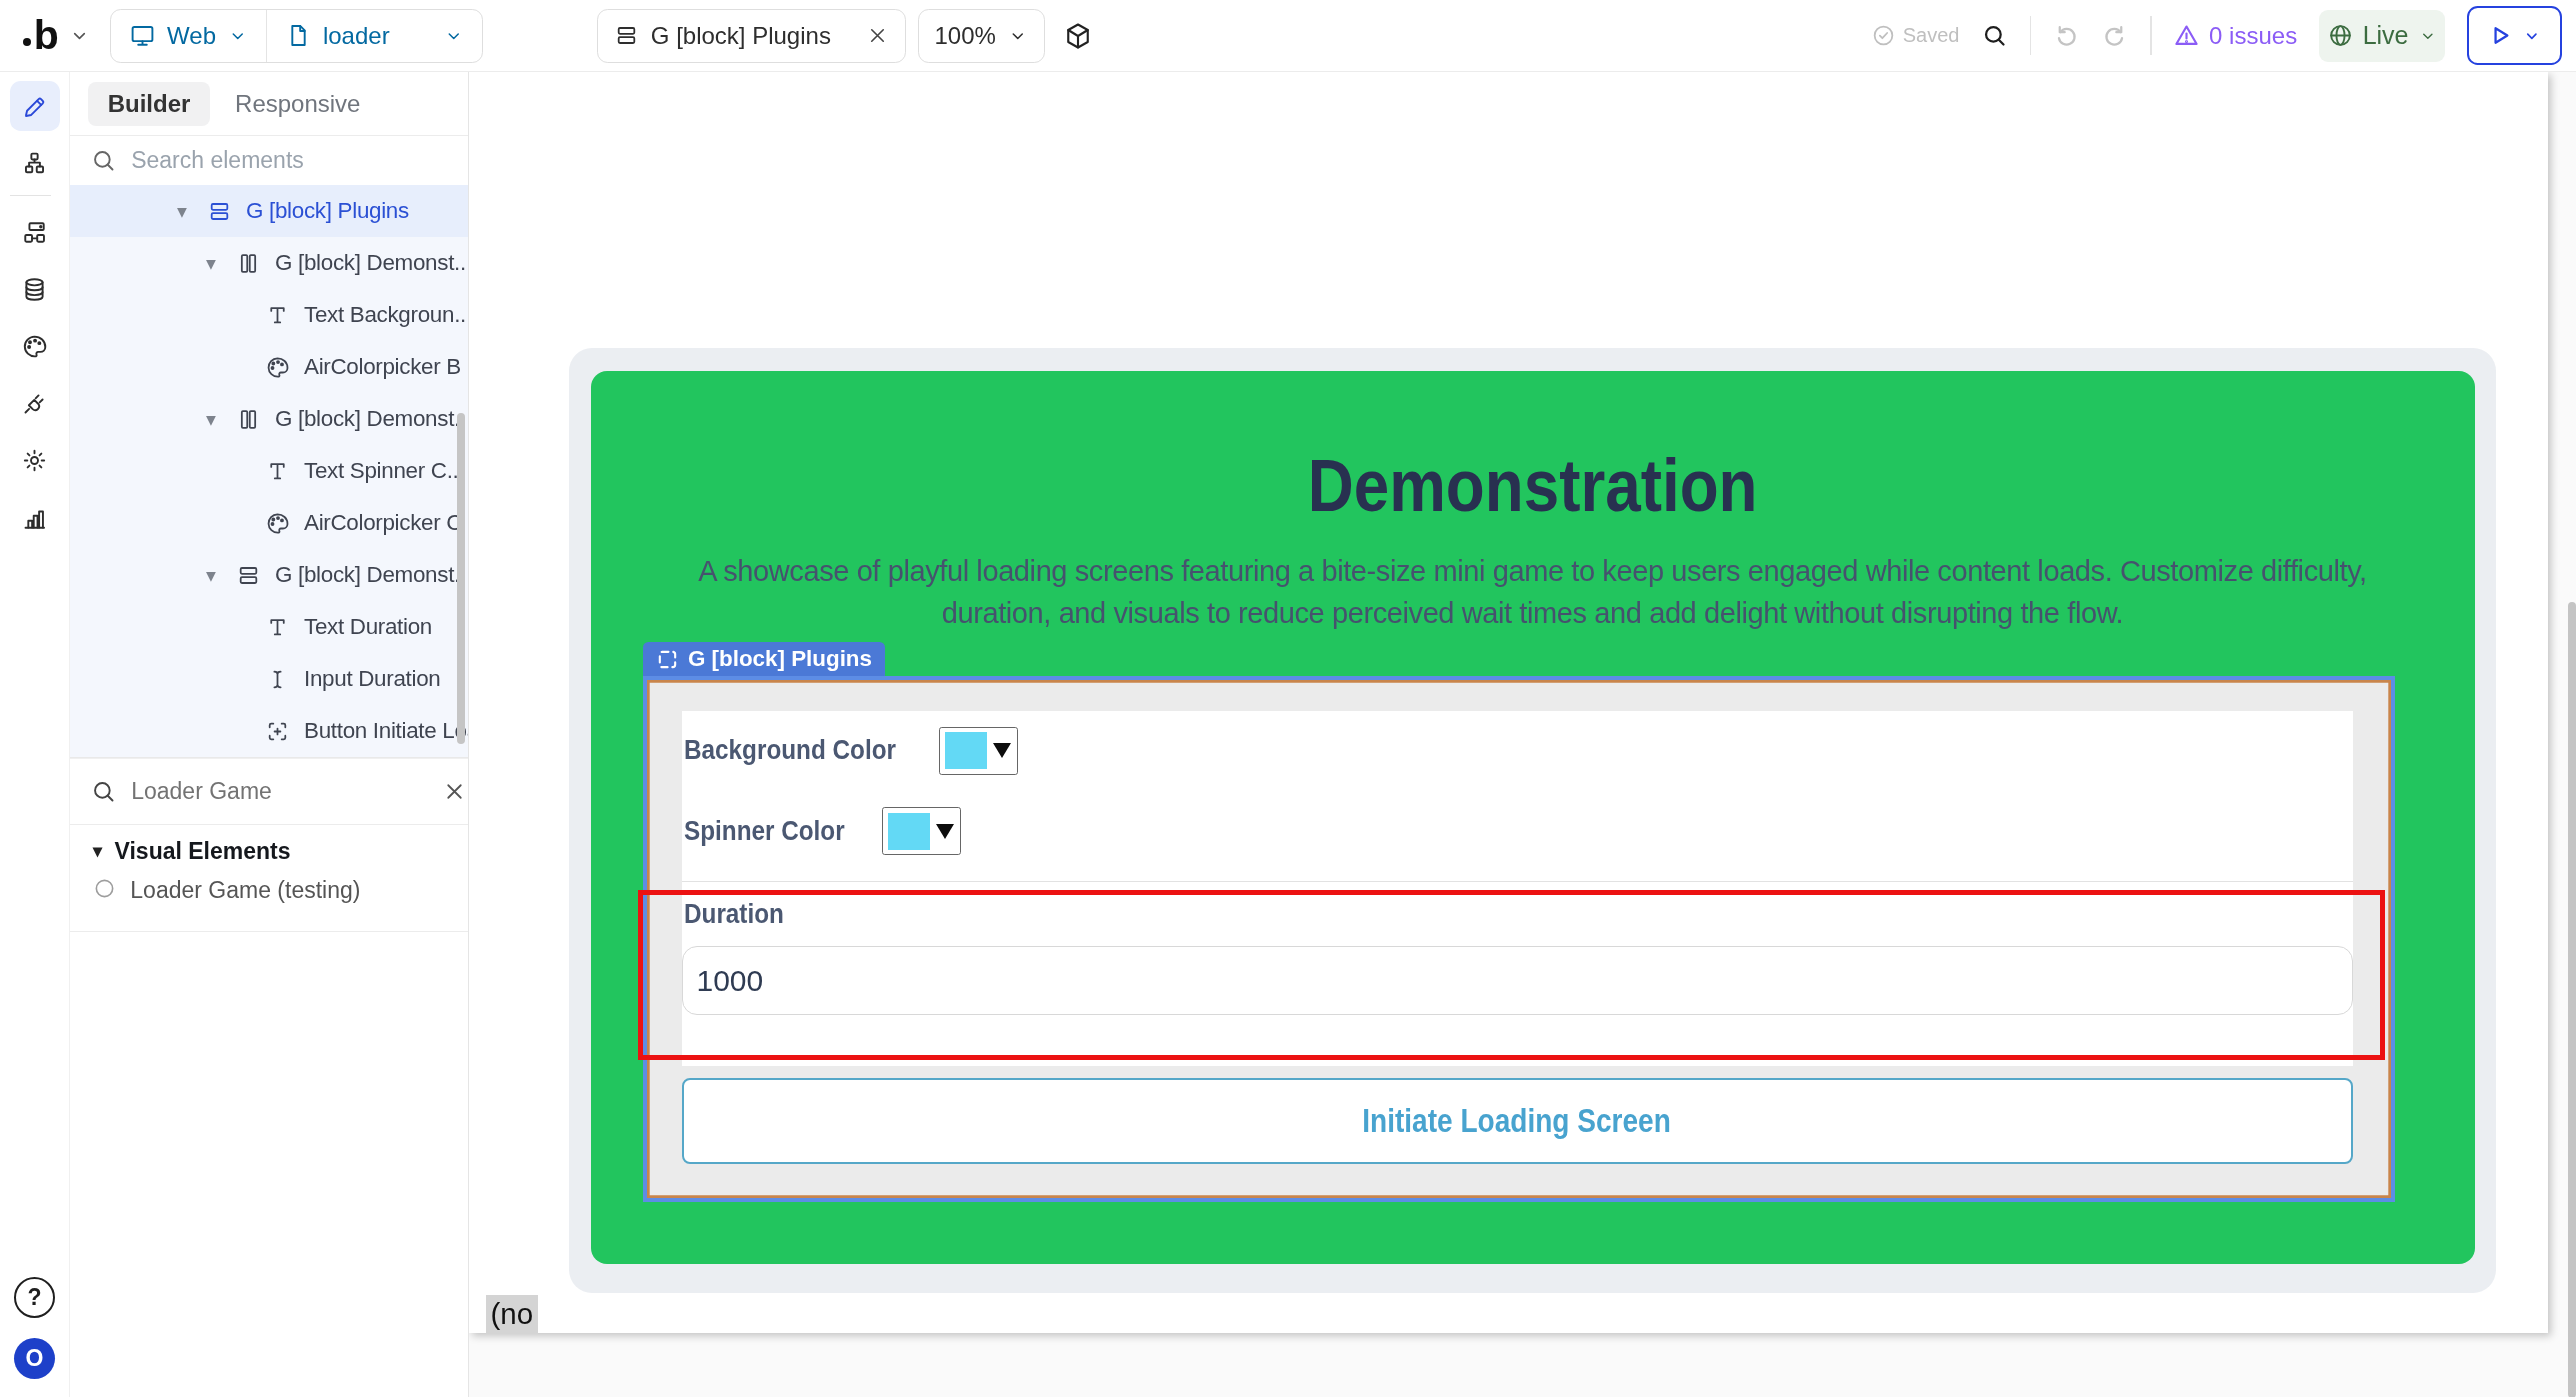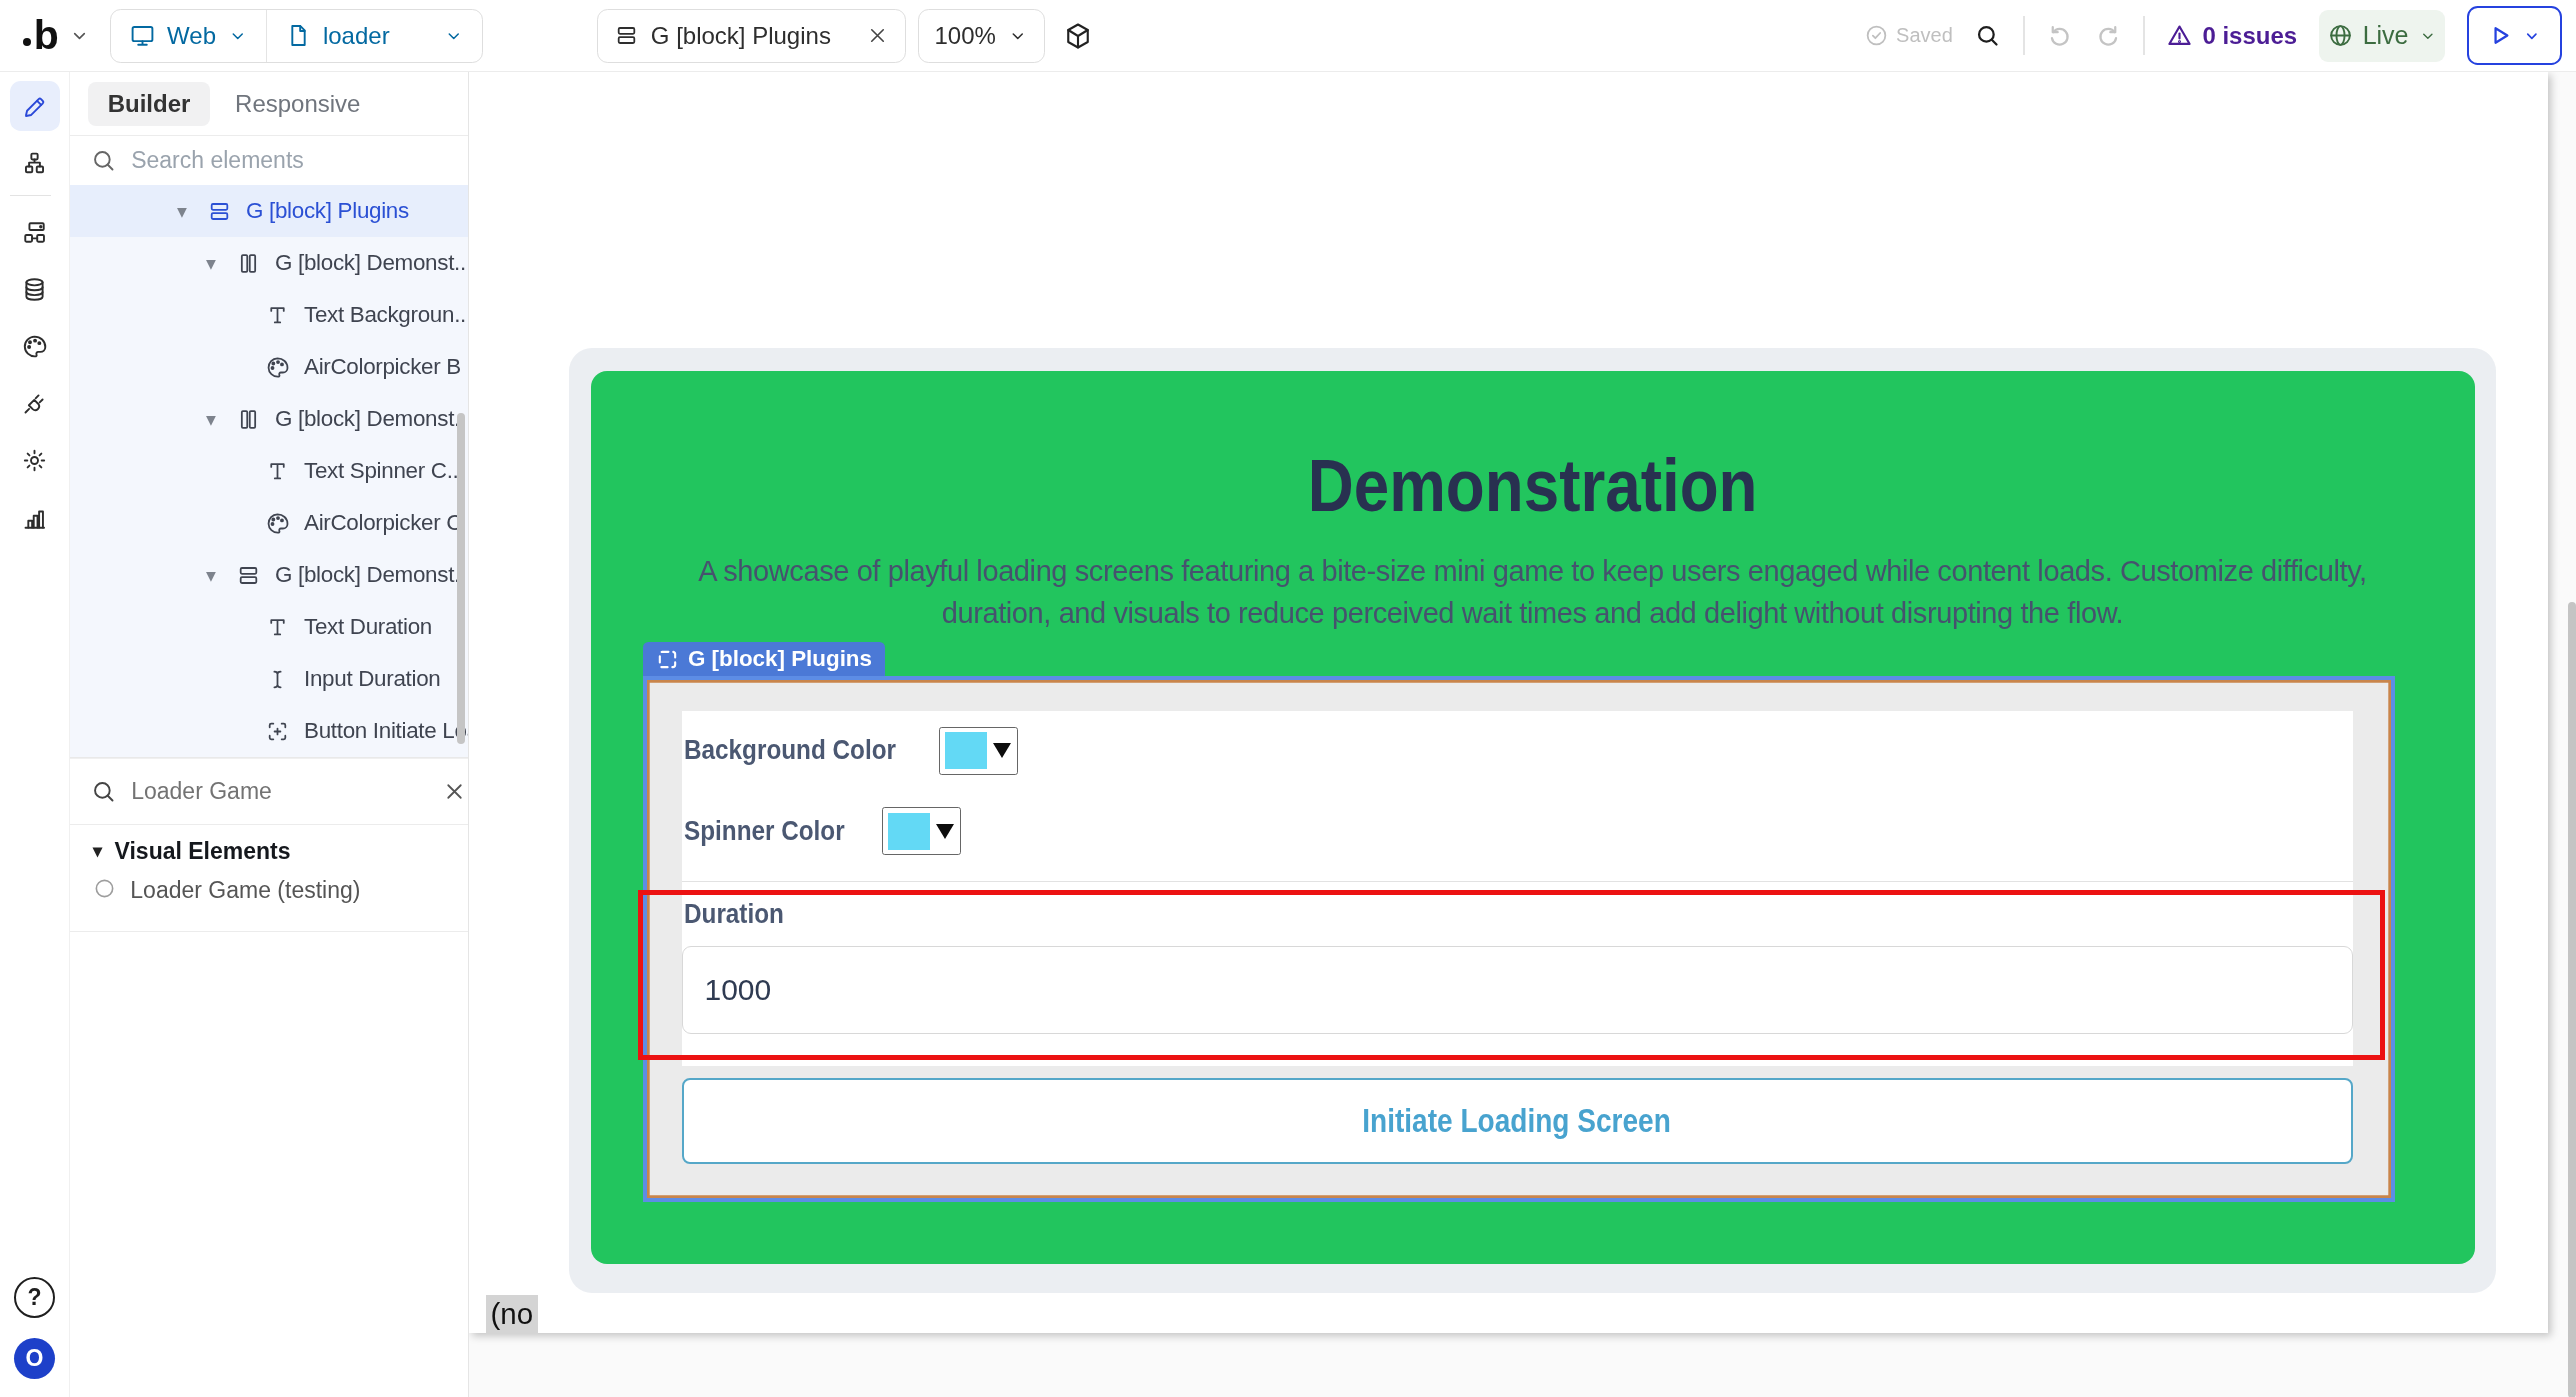--- a/index.html
+++ b/index.html
@@ -21,21 +21,21 @@
   .tabpill{display:flex;align-items:center;gap:11.6px;margin-left:114px;border:1.8px solid #dedede;
     border-radius:10.7px;height:52px;padding:0 16px;font-size:24px;color:#2e2e2e;background:#fff}
   .zoompill{display:flex;align-items:center;gap:10.7px;margin-left:12px;border:1.8px solid #dedede;
     border-radius:10.7px;height:52px;padding:0 16px;font-size:24px;color:#2e2e2e;background:#fff}
   .cubebtn{margin-left:18px;color:#222}
   .tb-right{margin-left:auto;display:flex;align-items:center;gap:21.5px;margin-right:14.3px}
   .saved{display:flex;align-items:center;gap:7.2px;color:#bfbfbf;font-size:20px}
   .vsep{width:1.8px;height:39px;background:#e4e4e4}
   .ghost{color:#c4c4c4}
   .dark{color:#1e1e1e}
-  .issues{display:flex;align-items:center;gap:9px;font-size:24px;font-weight:bold;color:#4c1d95}
+  .issues{display:flex;align-items:center;gap:9px;font-size:24px;font-weight:normal;color:#8b5cf6}
   .livepill{display:flex;align-items:center;gap:9px;background:#eef4ee;border-radius:9px;
     height:52px;padding:0 8px;color:#3c6c40;font-size:25px}
   .playbtn{width:91px;height:55px;border:2.7px solid #2542df;border-radius:10.7px;background:#fff;
     display:flex;align-items:center;justify-content:center;gap:9px;color:#2542df}
 
   
   .rail{position:absolute;left:0;top:72px;bottom:0;width:70px;background:#fff;
     border-right:1.8px solid #f0f0f0;display:flex;flex-direction:column;align-items:center;
     box-sizing:border-box;padding-top:9px;z-index:40}
   .railbtn{width:50px;height:50px;display:flex;align-items:center;justify-content:center;
@@ -98,22 +98,22 @@
   .frow1{height:79px}
   .frow2{height:82px}
   .flabel{font-size:27px;font-weight:bold;color:#4b5872}
   .swatch{width:79px;height:48px;background:#fff;border:1.8px solid #666;border-radius:2.7px;
     display:flex;align-items:center;box-sizing:border-box;padding:0 5.4px}
   .swatch-fill{width:42px;height:37px}
   .swatch-tri{width:0;height:0;border-left:9.8px solid transparent;border-right:9.8px solid transparent;
     border-top:15px solid #0d0d0d;margin-left:6.3px}
   .fdivider{border-top:1.8px solid #e2e2e2;margin-top:9px}
   .durrow{height:64px;display:flex;align-items:center;padding-left:2.7px}
-  .durinput{display:block;width:1671px;height:88px;box-sizing:border-box;border:1.8px solid #d8d8d8;
-    border-radius:9px;font-size:30px;color:#2f3b52;padding-left:22px;outline:none;
+  .durinput{display:block;width:1671px;height:69px;box-sizing:border-box;border:1.8px solid #d8d8d8;
+    border-radius:15px;font-size:30px;color:#2f3b52;padding-left:14px;outline:none;
     font-family:"Liberation Sans",sans-serif;background:#fff}
   .initbtn{position:absolute;left:35px;top:398px;width:1671px;height:86px;background:#fff;
     border:2.7px solid #55a7c8;border-radius:8px;color:#48a3cf;font-size:33px;font-weight:bold;
     display:flex;align-items:center;justify-content:center;box-sizing:border-box}
   .red-box{position:absolute;left:47px;top:519px;width:1747px;height:170px;
     border:5.4px solid #ec1212;box-sizing:border-box;z-index:6;pointer-events:none}
   .no-label{position:absolute;left:17px;top:1223px;height:39px;background:#d4d4d4;color:#111;
     font-size:29.5px;line-height:38px;padding:0 4.5px;overflow:hidden}
   .os-thumb{position:absolute;right:0;top:530px;width:8px;height:796px;background:#c4c4c4;border-radius:4.5px}
 </style>

